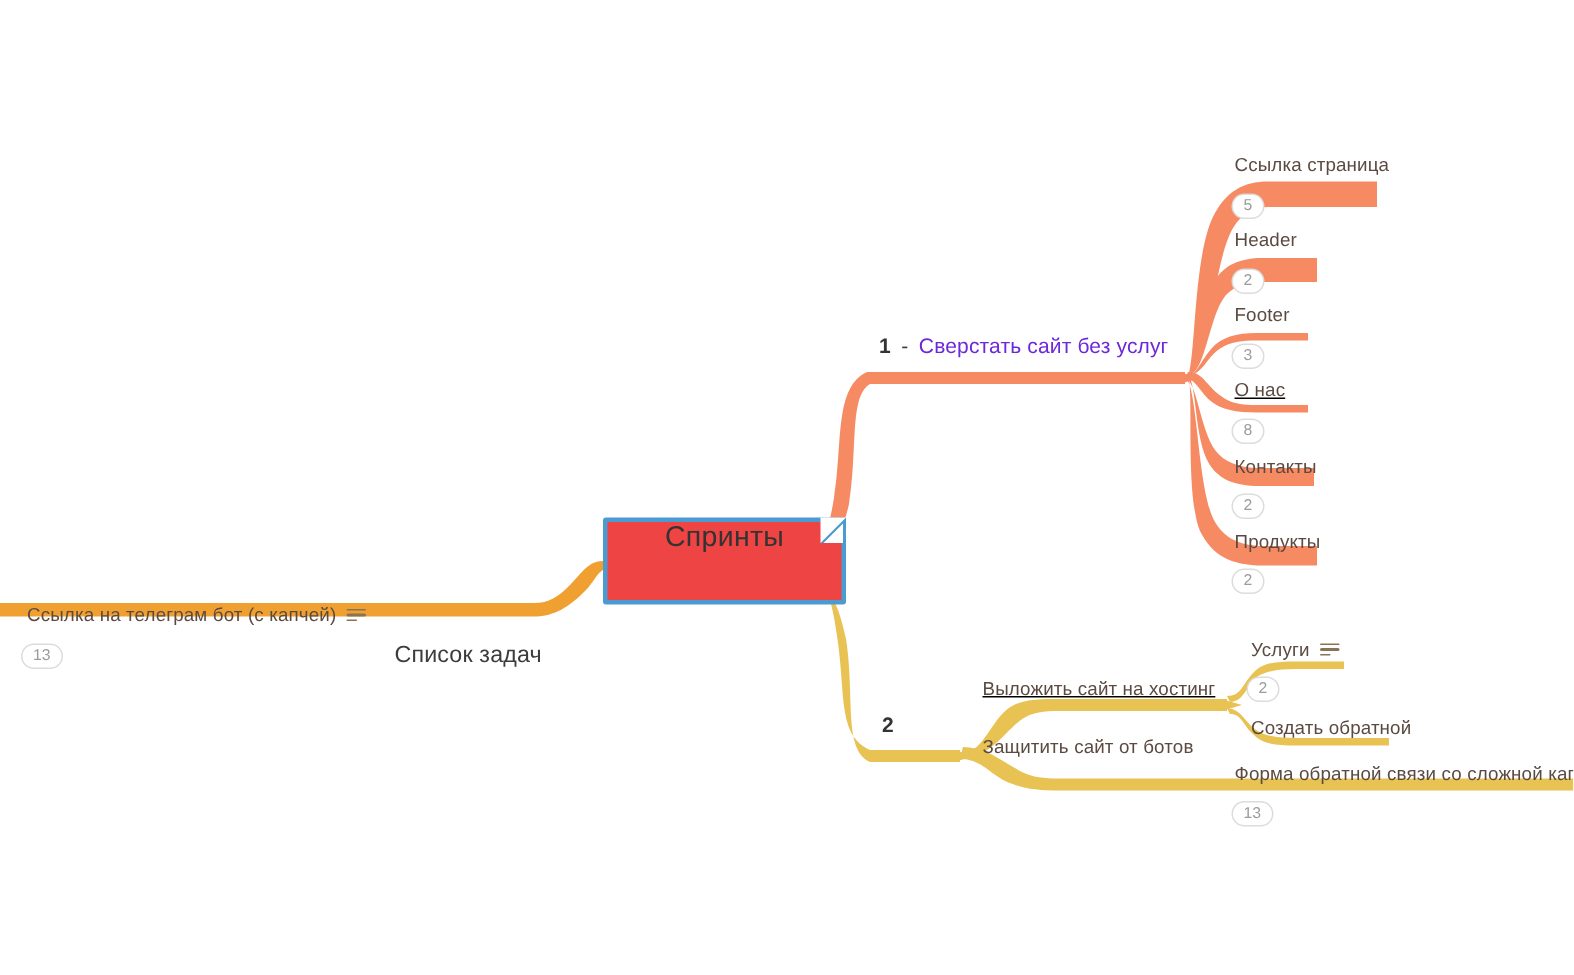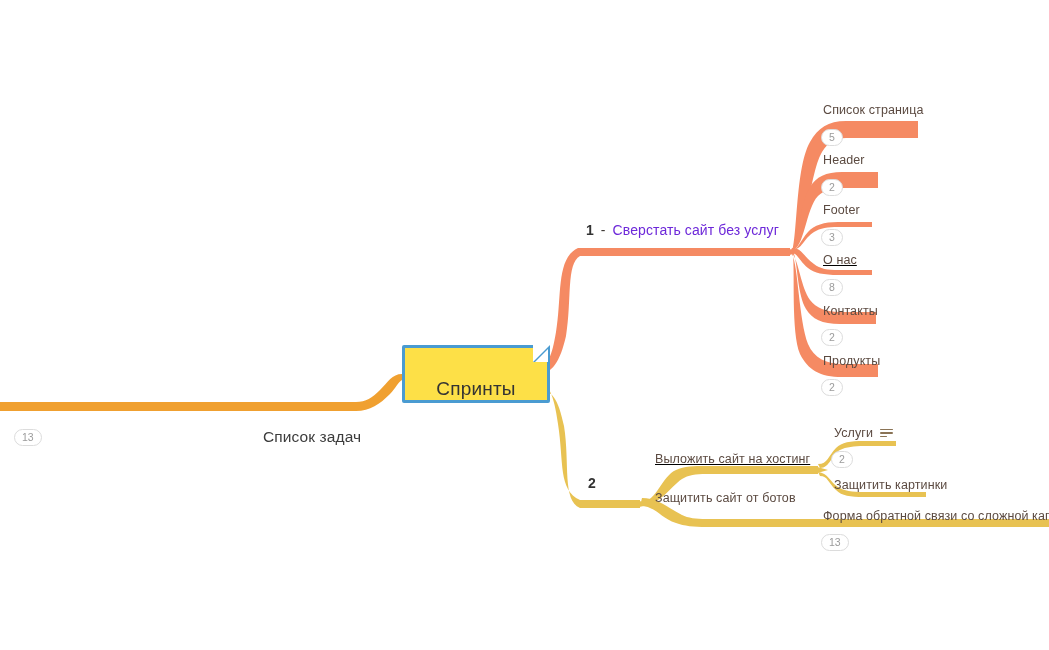--- a/index.html
+++ b/index.html
@@ -22,28 +22,28 @@
     width: 1049px;
     height: 650px;
     pointer-events: none;
   }
 
   
   .center-node {
     position: absolute;
     left: 402px;
     top: 345px;
-    width: 148px;
+    width: 162px;
     height: 58px;
     box-sizing: border-box;
-    background: #fde047;
+    background: #ef4444;
     border: 3px solid #4a9bd1;
     border-radius: 2px;
     display: flex;
-    align-items: flex-end;
+    align-items: flex-start;
     justify-content: center;
     z-index: 6;
   }
   .center-node .center-label {
     font-size: 19px;
     color: #333333;
     letter-spacing: .2px;
     white-space: nowrap;
   }
   
@@ -220,30 +220,38 @@
     <div class="fold-cut"></div>
     <div class="fold-tri"></div>
     <div class="fold-inner"></div>
     <span class="center-label">Спринты</span>
   </div>
 
   <div class="topic big" style="left:263px; top:391px;margin-top:37px;">
     <span class="topic-text">Список задач</span>
   </div>
 
+  <div class="topic" style="left:18px; top:403px;">
+    <span class="topic-text">Ссылка на телеграм бот (с капчей)</span>
+    <span class="note-icon">
+      <i></i>
+        <i></i>
+        <i></i>
+    </span>
+  </div>
   <div class="badge" style="left:14px; top:429px;">13</div>
 
   <div class="topic lvl1" style="left:586px; top:222px;">
     <span class="sprint-num">1</span>
     <span class="topic-text" style="font-size:14px;color:#3f3a36;">-</span>
     <span class="topic-text" style="font-size:14px;color:#6d28d9;">Сверстать сайт без услуг</span>
   </div>
 
   <div class="topic" style="left:823px; top:103px;">
-    <span class="topic-text">Список страница</span>
+    <span class="topic-text">Ссылка страница</span>
   </div>
   <div class="badge" style="left:821px; top:129px;">5</div>
 
   <div class="topic" style="left:823px; top:153px;text-align:right;">
     <span class="topic-text">Header</span>
   </div>
   <div class="badge" style="left:821px; top:179px;">2</div>
 
   <div class="topic" style="left:823px; top:203px;">
     <span class="topic-text">Footer</span>
@@ -275,21 +283,21 @@
     <span class="topic-text">Услуги</span>
     <span class="note-icon">
       <i></i>
         <i></i>
         <i></i>
     </span>
   </div>
   <div class="badge" style="left:831px; top:451px;">2</div>
 
   <div class="topic" style="left:834px; top:478px;">
-    <span class="topic-text">Защитить картинки</span>
+    <span class="topic-text">Создать обратной</span>
   </div>
 
   <div class="topic" style="left:655px; top:491px;">
     <span class="topic-text">Защитить сайт от ботов</span>
   </div>
 
   <div class="topic" style="left:823px; top:509px;">
     <span class="topic-text">Форма обратной связи со сложной капчей</span>
   </div>
   <div class="badge" style="left:821px; top:534px;">13</div>

